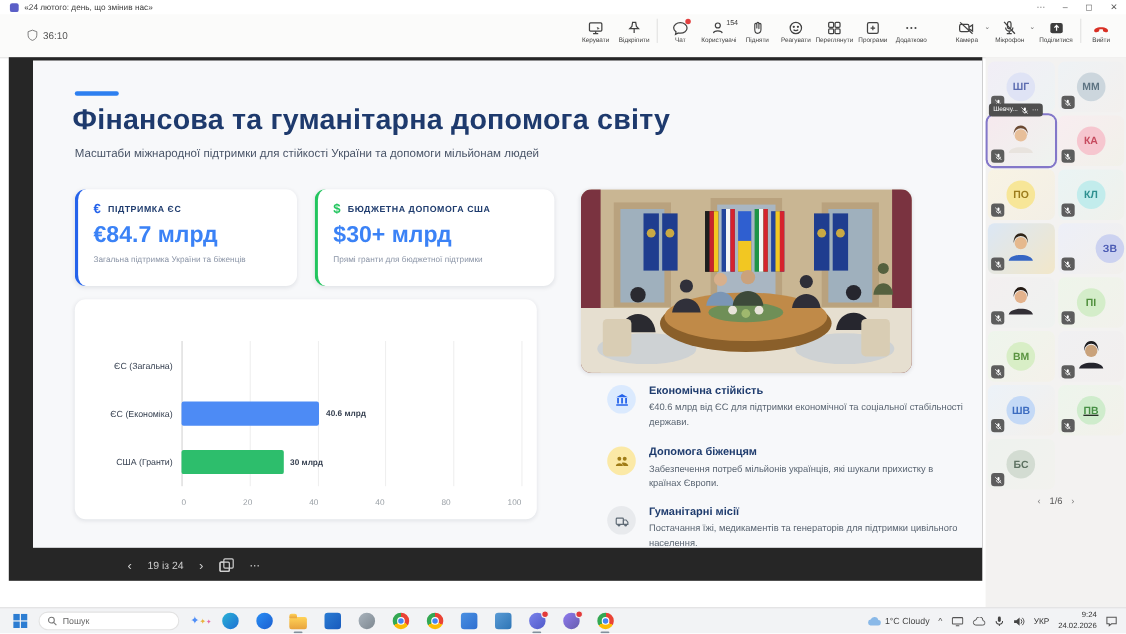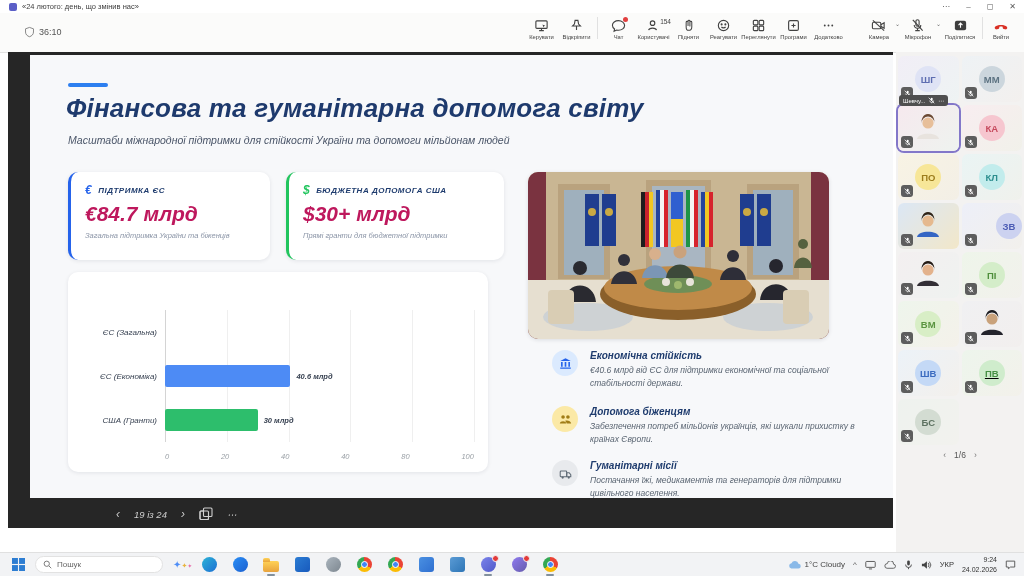--- a/index.html
+++ b/index.html
@@ -20,33 +20,33 @@
   .tb-btn{position:relative;display:flex;flex-direction:column;align-items:center;gap:1px;width:35px;cursor:pointer;color:#424242;padding-top:2px;}
   .tb-btn svg{display:block;}
   .tb-label{font-size:5.8px;color:#424242;white-space:nowrap;}
   .sep{width:1px;height:22px;background:#e1e1e1;margin:0 3px;align-self:center;}
   .chat-dot{position:absolute;top:1px;right:8px;width:5px;height:5px;border-radius:50%;background:#e24040;}
   .ppl-count{position:absolute;top:2px;right:0px;font-size:6.5px;color:#424242;}
   .chev{font-size:6px;color:#666;margin-top:-9px;}
   .dev-group{display:flex;align-items:flex-start;}
 
   
-  .shared{position:absolute;left:8px;top:52px;width:885px;height:476px;background:#262626;font-style:italic;}
+  .shared{position:absolute;left:8px;top:52px;width:885px;height:476px;background:#262626;}
   .slide{position:absolute;left:22px;top:3px;right:0;bottom:30px;background:#f7f8fa;overflow:hidden;}
   .slide-nav{position:absolute;left:108px;bottom:7px;display:flex;align-items:center;gap:14px;color:#cfcfcf;font-size:9.5px;}
   .slide-nav .nv{cursor:pointer;}
 
   .accent-line{position:absolute;left:38px;top:28px;width:40px;height:4px;border-radius:2px;background:#2d7ff0;}
   .slide-title{position:absolute;left:36px;top:38px;font-size:26px;font-weight:800;color:#1e3a6d;letter-spacing:.2px;}
   .slide-sub{position:absolute;left:38px;top:79px;font-size:10.5px;color:#4a5568;}
 
   .card{position:absolute;top:117px;height:88px;background:#fff;border-radius:10px;border-left:3px solid #2563eb;box-shadow:0 1px 4px rgba(15,23,42,.09);padding:11px 14px;box-sizing:border-box;}
   .card-head{display:flex;align-items:center;gap:6px;font-size:8px;font-weight:bold;color:#1f3c6e;letter-spacing:.5px;}
   .cur{font-size:12px;font-weight:bold;}
-  .card-value{font-size:21px;font-weight:800;color:#be185d;margin-top:5px;}
+  .card-value{font-size:21px;font-weight:800;color:#3b82f6;margin-top:5px;}
   .card-cap{font-size:7.5px;color:#8a94a6;margin-top:5px;}
 
   .chart-card{position:absolute;left:38px;top:217px;width:420px;height:200px;background:#fff;border-radius:10px;box-shadow:0 1px 4px rgba(15,23,42,.09);}
   .chart-title{position:absolute;left:14px;top:13px;font-size:8.5px;font-weight:bold;color:#1f3c6e;letter-spacing:.3px;}
   .gridlines{position:absolute;left:97px;top:38px;bottom:30px;width:309px;}
   .gridlines i{position:absolute;top:0;bottom:0;width:1px;background:#efefef;}
   .gridlines i.axis{background:#d4d4d4;}
   .bars{position:absolute;left:14px;right:14px;top:38px;bottom:30px;display:flex;flex-direction:column;}
   .bar-row{display:flex;align-items:center;height:44px;}
   .cat{width:75px;text-align:right;padding-right:8px;font-size:8px;color:#374151;white-space:nowrap;}

